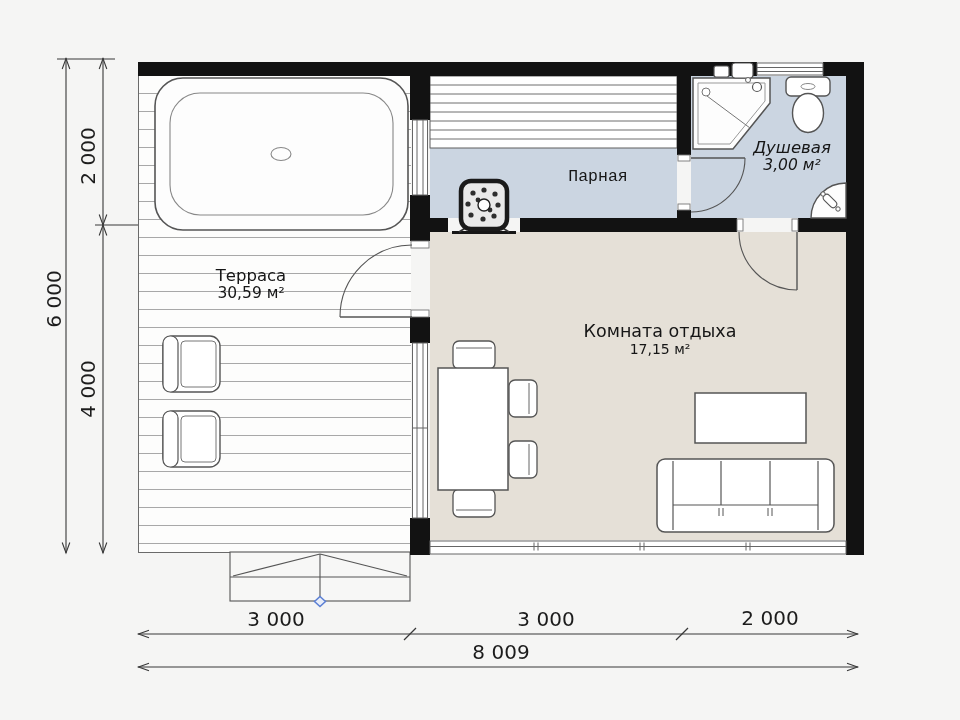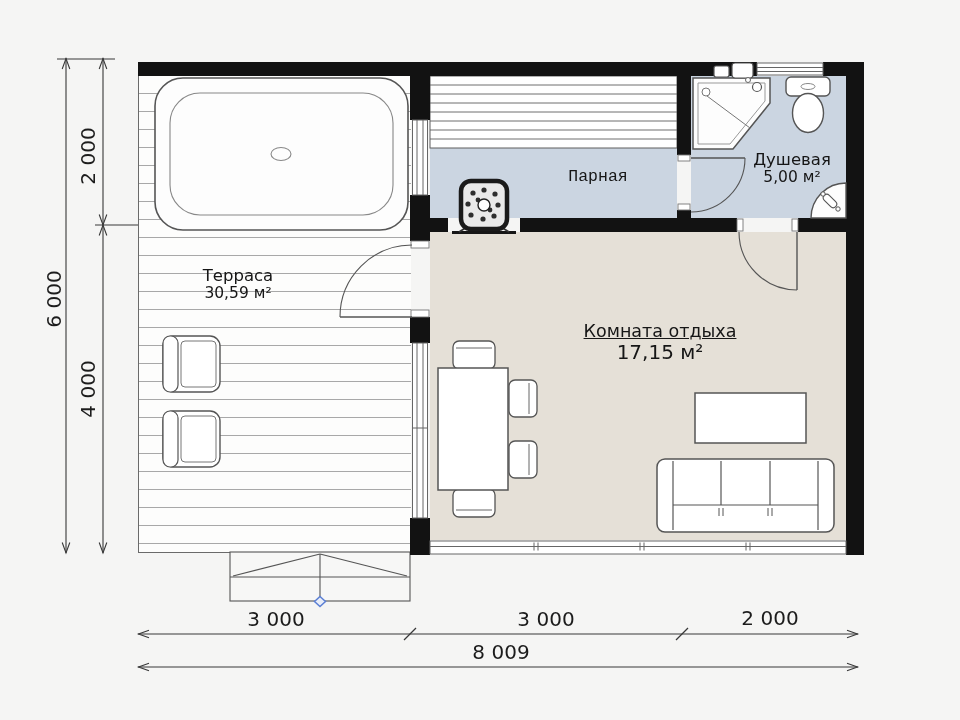--- a/index.html
+++ b/index.html
@@ -9,22 +9,22 @@
   .floor-terrace{left:138px;top:76px;width:272px;height:476px;
     background:repeating-linear-gradient(to bottom,#fdfdfc 0px,#fdfdfc 17px,#a8a8a8 17px,#a8a8a8 18px);
     border-left:1.5px solid #6a6a6a;border-bottom:1.5px solid #6a6a6a;}
   .floor-steam{left:430px;top:76px;width:247px;height:142px;background:#cbd5e1;}
   .floor-shower{left:691px;top:76px;width:155px;height:142px;background:#cbd5e1;}
   .floor-lounge{left:430px;top:232px;width:416px;height:308px;background:#e5e0d7;}
   svg#linework{position:absolute;left:0;top:0;}
   .room-label{position:absolute;text-align:center;color:#161616;line-height:1.16;}
   .room-label .nm{font-size:16.5px;}
   .room-label .ar{font-size:15.5px;}
-  .room-label-lounge .nm{font-size:17.5px;text-decoration:underline;}
-  .room-label-lounge .ar{font-size:20px;}
+  .room-label-lounge .nm{font-size:17.5px;}
+  .room-label-lounge .ar{font-size:14px;}
   .dim{position:absolute;font-size:20px;color:#1c1c1c;text-align:center;white-space:nowrap;}
   .dim-v{transform:rotate(-90deg);transform-origin:center;}
 </style>
 </head>
 <body>
 
 <div id="stage">
 
   <div class="floor floor-terrace"></div>
   <div class="floor floor-steam"></div>
@@ -226,30 +226,30 @@
       <path d="M99.2,542.5 L103,553 L106.8,542.5"></path>
       <path d="M149,630.2 L138.5,634 L149,637.8"></path>
       <path d="M847,630.2 L857.5,634 L847,637.8"></path>
       <line x1="404" y1="640" x2="416" y2="628" stroke-width="1.3"></line>
       <line x1="676" y1="640" x2="688" y2="628" stroke-width="1.3"></line>
       <path d="M149,663.2 L138.5,667 L149,670.8"></path>
       <path d="M847,663.2 L857.5,667 L847,670.8"></path>
     </g>
   </svg>
 
-  <div class="room-label" style="left:158px;top:266px;width:160px;">
+  <div class="room-label" style="left:171px;top:266px;width:160px;">
     <div class="nm">Терраса</div>
     <div class="ar">30,59 м²</div>
   </div>
   <div class="room-label" style="left:518px;top:167px;width:160px;font-family:Liberation Mono, monospace;">
     <div class="nm">Парная</div>
   </div>
-  <div class="room-label" style="left:712px;top:150px;width:160px;">
+  <div class="room-label" style="left:712px;top:138px;width:160px;font-style:italic;">
     <div class="nm">Душевая</div>
-    <div class="ar">5,00 м²</div>
+    <div class="ar">3,00 м²</div>
   </div>
   <div class="room-label room-label-lounge" style="left:560px;top:321px;width:200px;">
     <div class="nm">Комната отдыха</div>
     <div class="ar">17,15 м²</div>
   </div>
 
   <div class="dim dim-v" style="left:14px;top:287px;width:80px;">6 000</div>
   <div class="dim dim-v" style="left:48px;top:144px;width:80px;">2 000</div>
   <div class="dim dim-v" style="left:48px;top:377px;width:80px;">4 000</div>
   <div class="dim" style="left:226px;top:607px;width:100px;">3 000</div>

